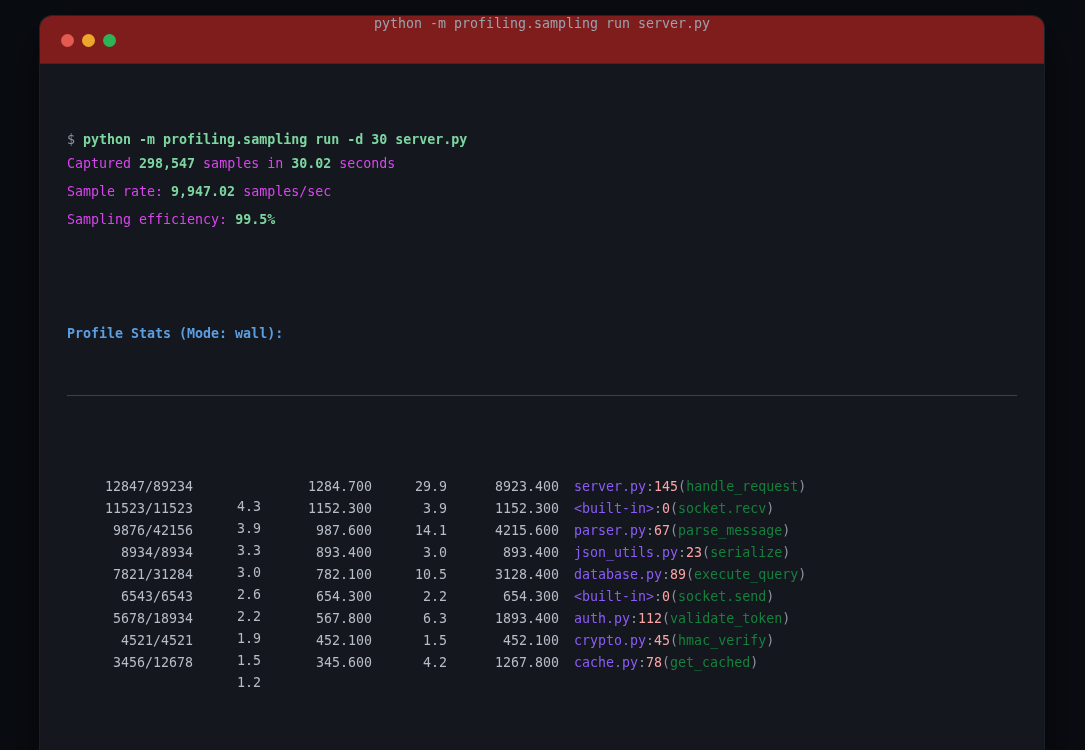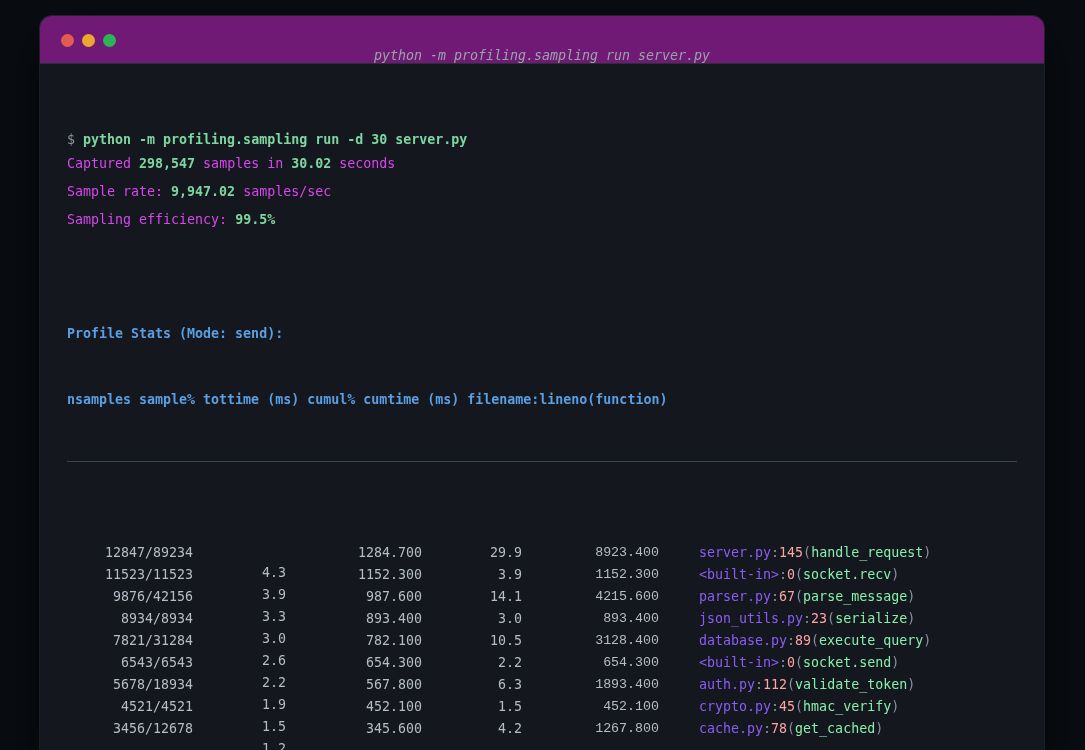--- a/index.html
+++ b/index.html
@@ -8,70 +8,68 @@
     width:1085px; height:750px; overflow:hidden; position:relative;
     background:#090c11;
     font-family:"DejaVu Sans Mono", monospace;
   }
   .window {
     position:absolute; left:40px; top:16px; width:1004px; height:745px;
     background:#14171e; border-radius:12px 12px 0 0;
     box-shadow:0 18px 50px rgba(0,0,0,.55), 0 0 0 1px #242933;
   }
   .titlebar {
-    height:48px; display:flex; align-items:flex-end; position:relative;
-    background:#701a75; border-bottom:1px solid #2a2f39;
+    height:48px; display:flex; align-items:flex-start; position:relative;
+    background:#7f1d1d; border-bottom:1px solid #2a2f39;
     border-radius:12px 12px 0 0;
-    font-style:italic;
   }
   .lights { position:absolute; left:21px; top:0; height:48px; display:flex; align-items:center; gap:8px; }
   .light { width:13px; height:13px; border-radius:50%; display:inline-block; }
   .light.red { background:#e25a50; }
   .light.yellow { background:#eda72f; }
   .light.green { background:#2db457; }
   .title { width:100%; text-align:center; font-size:13.3px; color:#9aa2ad; }
   .content {
     padding:21px 27px 0 27px; font-size:13.3px; line-height:22px; white-space:pre;
   }
   .tline { white-space:pre; }
   #intro-lines > div { margin-bottom:6px; }
   #intro-lines > div:first-child { margin-bottom:2px; }
   .heading { color:#5b9fe3; font-weight:700; }
   .heading-profile { margin-top:20px; }
   .divider { border-top:1px solid #3a4250; margin:6px 0 14px 0; height:0; }
-  .trow { display:flex; height:22px; color:#b6bdc7; white-space:pre;gap:25px; }
+  .trow { display:flex; height:22px; color:#b6bdc7; white-space:pre; }
   .col { display:inline-block; text-align:right; }
   .col1 { width:126px; } .col2 { width:68px;margin-top:20px; } .col3 { width:111px; }
-  .col4 { width:75px; } .col5 { width:112px;font-family:Liberation Mono, monospace; }
+  .col4 { width:75px; } .col5 { width:112px; }
   .fname { margin-left:15px; }
   .c-dim    { color:#8a93a0; }
   .c-text   { color:#d946ef; }
   .c-green  { color:#8b5cf6; }
   .c-greenb { color:#7dd6a0; font-weight:700; }
   .c-orange { color:#fca5a5; }
-  .c-blue   { color:#86efac; }
+  .c-blue   { color:#15803d; }
 </style>
 </head>
 <body>
 
 <div class="window">
   <div class="titlebar">
     <div class="lights">
       <span class="light red"></span>
       <span class="light yellow"></span>
       <span class="light green"></span>
     </div>
     <div class="title">python -m profiling.sampling run server.py</div>
   </div>
 
   <div class="content">
     <div id="intro-lines"><div class="tline"><span class="c-dim">$ </span><span class="c-greenb">python -m profiling.sampling run -d 30 server.py</span></div><div class="tline"><span class="c-text">Captured </span><span class="c-greenb">298,547</span><span class="c-text"> samples in </span><span class="c-greenb">30.02</span><span class="c-text"> seconds</span></div><div class="tline"><span class="c-text">Sample rate: </span><span class="c-greenb">9,947.02</span><span class="c-text"> samples/sec</span></div><div class="tline"><span class="c-text">Sampling efficiency: </span><span class="c-greenb">99.5%</span></div></div>
 
-    <div class="heading heading-profile tline">Profile Stats (Mode: send):</div>
-    <div class="heading tline">nsamples sample% tottime (ms) cumul% cumtime (ms) filename:lineno(function)</div>
+    <div class="heading heading-profile tline">Profile Stats (Mode: wall):</div>
     <div class="divider"></div>
 
     <div id="stats-rows"><div class="trow"><span class="col col1">12847/89234</span><span class="col col2">4.3</span><span class="col col3">1284.700</span><span class="col col4">29.9</span><span class="col col5">8923.400</span><span class="fname"><span class="c-green">server.py</span><span class="c-dim">:</span><span class="c-orange">145</span><span class="c-dim">(</span><span class="c-blue">handle_request</span><span class="c-dim">)</span></span></div><div class="trow"><span class="col col1">11523/11523</span><span class="col col2">3.9</span><span class="col col3">1152.300</span><span class="col col4">3.9</span><span class="col col5">1152.300</span><span class="fname"><span class="c-green">&lt;built-in&gt;</span><span class="c-dim">:</span><span class="c-orange">0</span><span class="c-dim">(</span><span class="c-blue">socket.recv</span><span class="c-dim">)</span></span></div><div class="trow"><span class="col col1">9876/42156</span><span class="col col2">3.3</span><span class="col col3">987.600</span><span class="col col4">14.1</span><span class="col col5">4215.600</span><span class="fname"><span class="c-green">parser.py</span><span class="c-dim">:</span><span class="c-orange">67</span><span class="c-dim">(</span><span class="c-blue">parse_message</span><span class="c-dim">)</span></span></div><div class="trow"><span class="col col1">8934/8934</span><span class="col col2">3.0</span><span class="col col3">893.400</span><span class="col col4">3.0</span><span class="col col5">893.400</span><span class="fname"><span class="c-green">json_utils.py</span><span class="c-dim">:</span><span class="c-orange">23</span><span class="c-dim">(</span><span class="c-blue">serialize</span><span class="c-dim">)</span></span></div><div class="trow"><span class="col col1">7821/31284</span><span class="col col2">2.6</span><span class="col col3">782.100</span><span class="col col4">10.5</span><span class="col col5">3128.400</span><span class="fname"><span class="c-green">database.py</span><span class="c-dim">:</span><span class="c-orange">89</span><span class="c-dim">(</span><span class="c-blue">execute_query</span><span class="c-dim">)</span></span></div><div class="trow"><span class="col col1">6543/6543</span><span class="col col2">2.2</span><span class="col col3">654.300</span><span class="col col4">2.2</span><span class="col col5">654.300</span><span class="fname"><span class="c-green">&lt;built-in&gt;</span><span class="c-dim">:</span><span class="c-orange">0</span><span class="c-dim">(</span><span class="c-blue">socket.send</span><span class="c-dim">)</span></span></div><div class="trow"><span class="col col1">5678/18934</span><span class="col col2">1.9</span><span class="col col3">567.800</span><span class="col col4">6.3</span><span class="col col5">1893.400</span><span class="fname"><span class="c-green">auth.py</span><span class="c-dim">:</span><span class="c-orange">112</span><span class="c-dim">(</span><span class="c-blue">validate_token</span><span class="c-dim">)</span></span></div><div class="trow"><span class="col col1">4521/4521</span><span class="col col2">1.5</span><span class="col col3">452.100</span><span class="col col4">1.5</span><span class="col col5">452.100</span><span class="fname"><span class="c-green">crypto.py</span><span class="c-dim">:</span><span class="c-orange">45</span><span class="c-dim">(</span><span class="c-blue">hmac_verify</span><span class="c-dim">)</span></span></div><div class="trow"><span class="col col1">3456/12678</span><span class="col col2">1.2</span><span class="col col3">345.600</span><span class="col col4">4.2</span><span class="col col5">1267.800</span><span class="fname"><span class="c-green">cache.py</span><span class="c-dim">:</span><span class="c-orange">78</span><span class="c-dim">(</span><span class="c-blue">get_cached</span><span class="c-dim">)</span></span></div></div>
 
     
     
     
 
     
     

